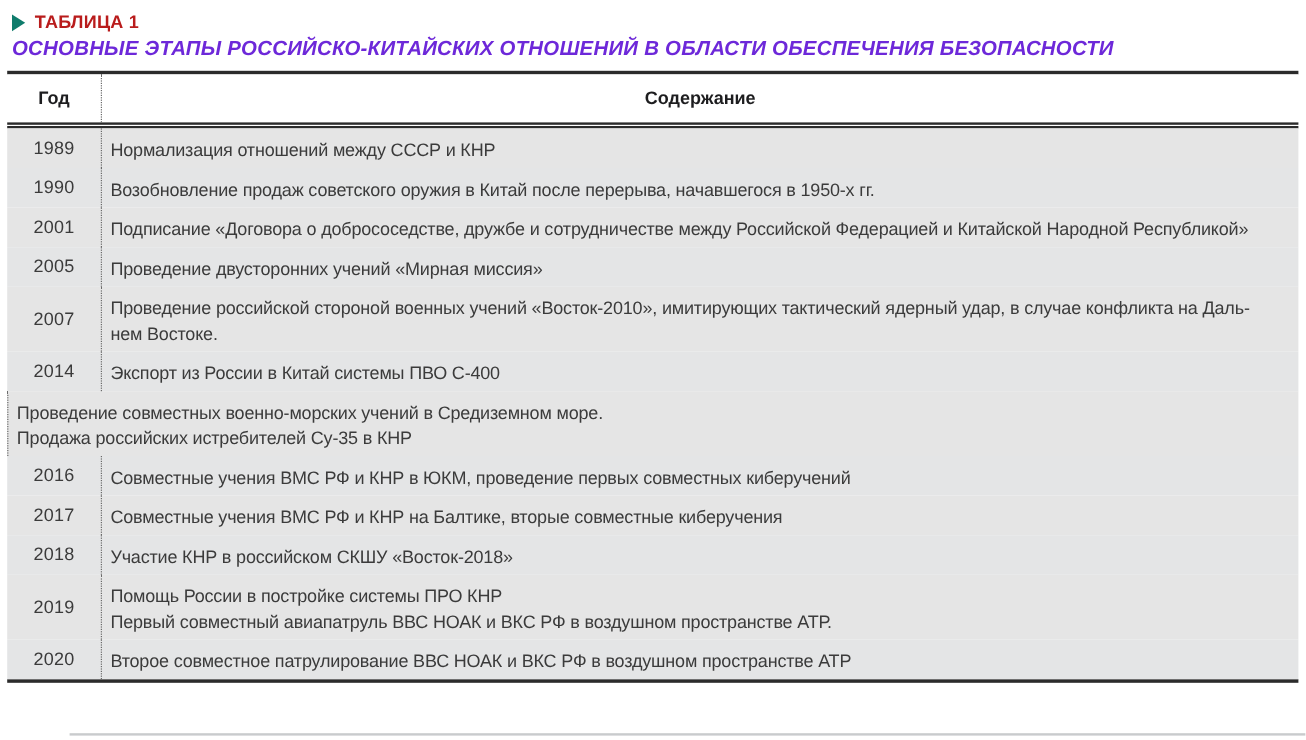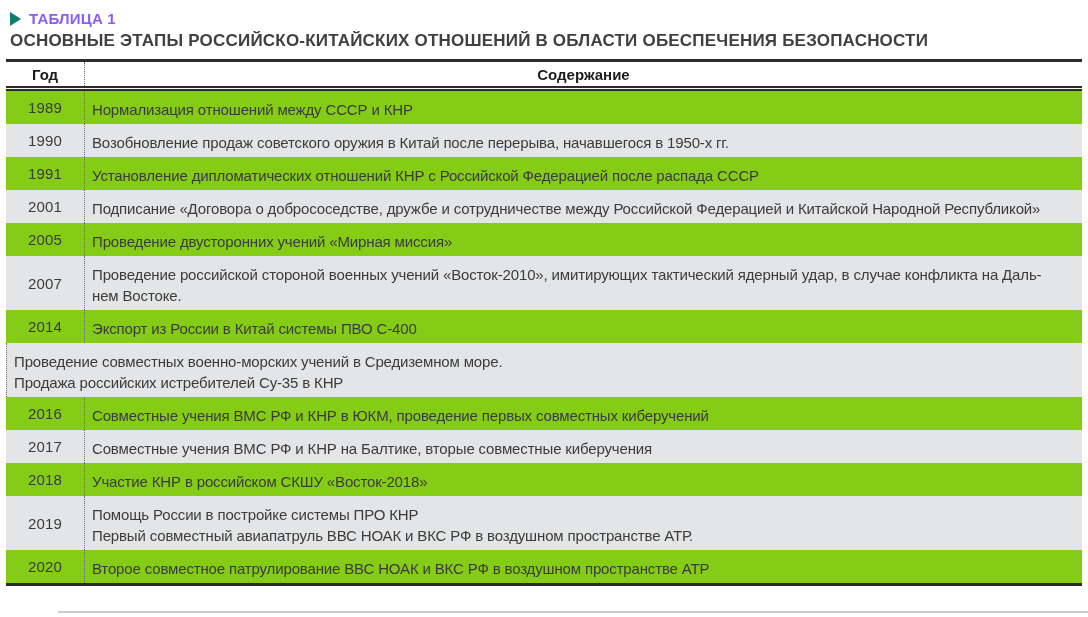--- a/index.html
+++ b/index.html
@@ -25,60 +25,61 @@
   .tri {
     width: 0; height: 0;
     border-top: 7px solid transparent;
     border-bottom: 7px solid transparent;
     border-left: 11px solid #0f7c6c;
     display: inline-block;
   }
   .table-label {
     font-size: 15px;
     font-weight: bold;
-    color: #8b5cf6;
+    color: #b91c1c;
     letter-spacing: 0.2px;
   }
   .table-title {
     font-size: 17px;
     font-weight: bold;
-    color: #404040;
+    color: #6d28d9;
     letter-spacing: 0.2px;
     margin: 0 0 8px 4px;
     white-space: nowrap;
+    font-style: italic;
   }
   
   .tbl {
     border-top: 3px solid #2b2b2b;
     border-bottom: 3px solid #2b2b2b;
   }
   .thead {
     display: flex;
     align-items: stretch;
     border-bottom: 5px double #2b2b2b;
     background: #ffffff;
   }
   .th-year, .th-content {
     font-weight: bold;
     font-size: 15px;
     color: #1d1d1f;
     display: flex;
     align-items: center;
     justify-content: center;
-    height: 24px;
+    height: 40px;
   }
   .th-year { width: 78px; }
   .th-content {
     flex: 1;
     border-left: 1px dotted #6a6a6a;
   }
   .row {
     display: flex;
     align-items: stretch;
-    background: #84cc16;
+    background: #e5e5e5;
   }
   .row:nth-child(even) { background: #e4e5e6; }
   .year-cell {
     width: 78px;
     min-height: 31px;
     display: flex;
     align-items: center;
     justify-content: center;
     font-size: 15px;
     letter-spacing: 0.2px;
@@ -131,26 +132,20 @@
           </div>
   </div>
 
   <div class="row">
     <div class="year-cell">1990</div>
     <div class="content-cell">
             <div>Возобновление продаж советского оружия в Китай после перерыва, начавшегося в 1950-х гг.</div>
           </div>
   </div>
 
-  <div class="row">
-    <div class="year-cell">1991</div>
-    <div class="content-cell">
-            <div>Установление дипломатических отношений КНР с Российской Федерацией после распада СССР</div>
-          </div>
-  </div>
 
 
   <div class="row">
     <div class="year-cell">2001</div>
     <div class="content-cell">
             <div>Подписание «Договора о добрососедстве, дружбе и сотрудничестве между Российской Федерацией и Китайской Народной Республикой»</div>
           </div>
   </div>
 
   <div class="row">

